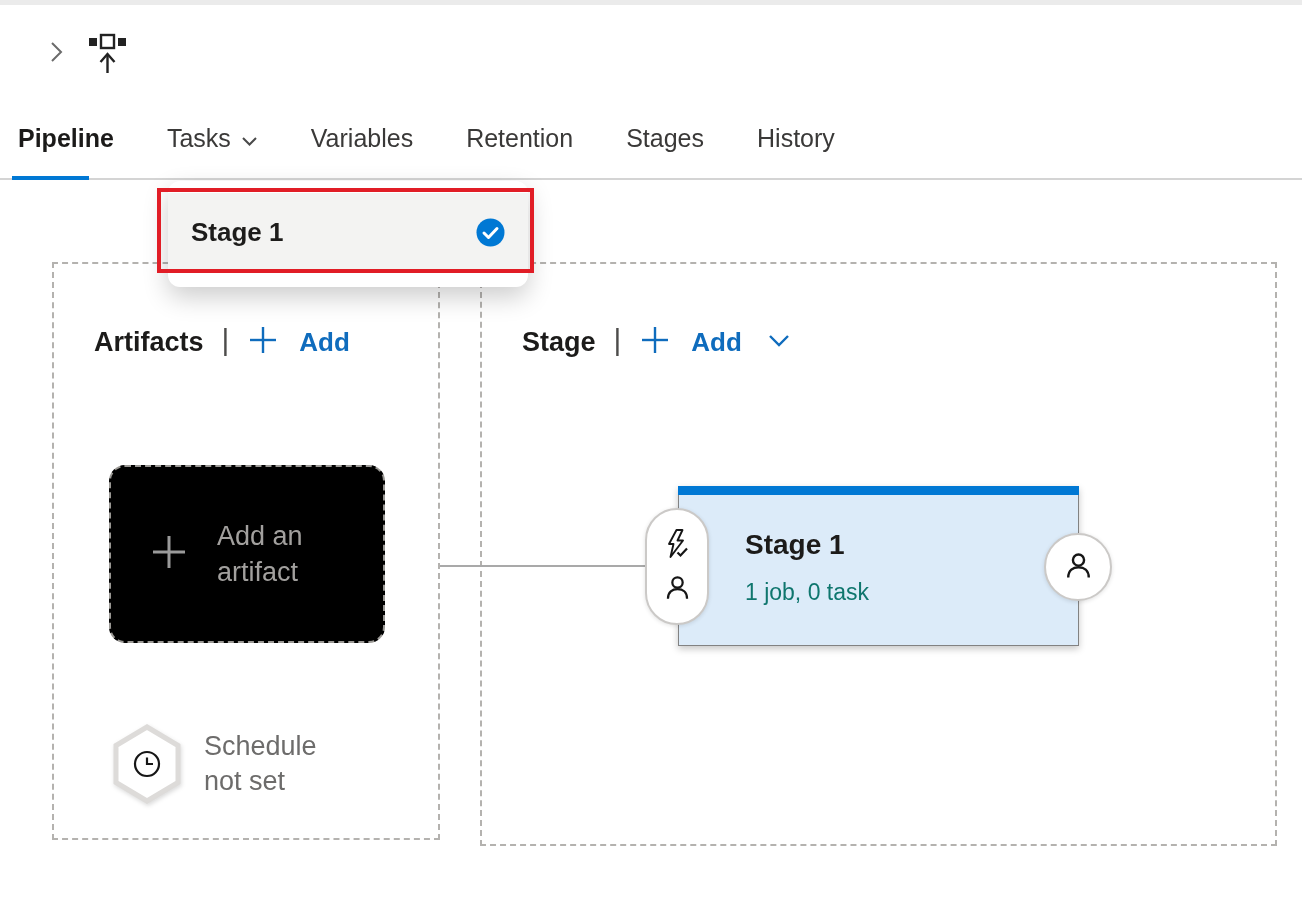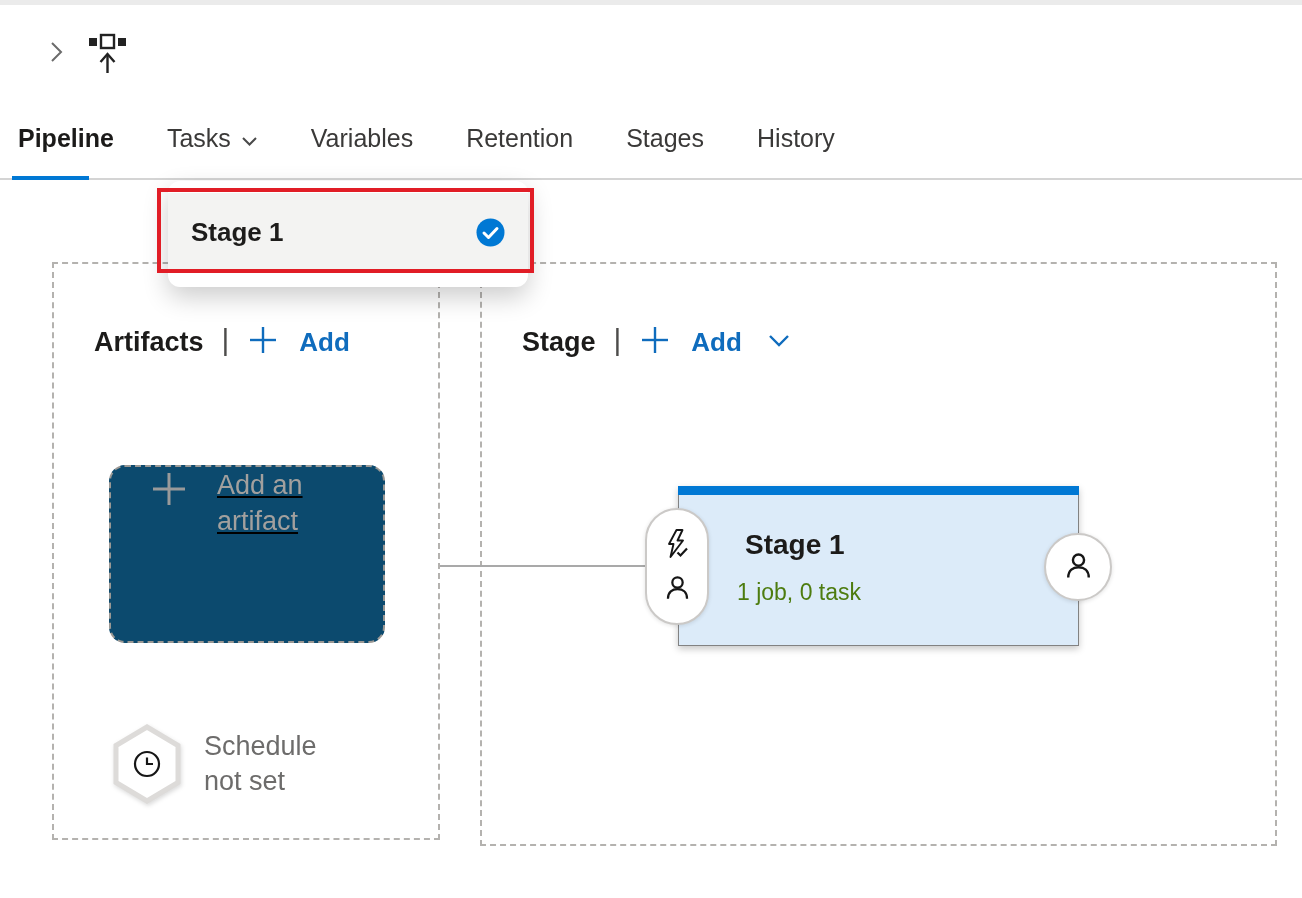--- a/index.html
+++ b/index.html
@@ -38,41 +38,41 @@
   .panel{position:absolute;border:2px dashed #b4b2af;box-sizing:border-box;}
   .panel-artifacts{left:52px;top:262px;width:388px;height:578px;}
   .panel-stages{left:480px;top:262px;width:797px;height:584px;}
   .panel-header{position:absolute;left:40px;top:60px;display:flex;align-items:center;gap:18px;}
   .panel-title{font-size:27px;font-weight:bold;color:#1c1b1a;}
   .panel-sep{font-size:30px;font-weight:300;color:#4d4c4b;transform:translateY(-2px);}
   .add-btn{display:flex;align-items:center;gap:20px;cursor:pointer;}
   .add-label{font-size:26px;font-weight:600;color:#0f6cbd;}
 
   
-  .artifact-box{position:absolute;left:55px;top:201px;width:276px;height:178px;background:#0c4a6e;
+  .artifact-box{position:absolute;left:55px;top:201px;width:276px;height:178px;background:#000000;
                 border:2px dashed #9a9894;border-radius:16px;box-sizing:border-box;
-                display:flex;align-items:flex-start;padding-left:36px;gap:26px;cursor:pointer;text-decoration:underline;}
+                display:flex;align-items:center;padding-left:36px;gap:26px;cursor:pointer;}
   .artifact-box-label{font-size:27px;color:#a2a09e;width:130px;line-height:1.35;}
 
   
   .schedule{position:absolute;left:58px;top:460px;display:flex;align-items:center;gap:22px;cursor:pointer;}
   .hexwrap{position:relative;width:70px;height:80px;}
   .hex-clock{position:absolute;left:20px;top:25px;}
   .schedule-label{font-size:27px;color:#6d6c6b;width:140px;line-height:1.3;}
 
   
   .connector{position:absolute;left:440px;top:565px;width:208px;height:2px;background:#a9a9a9;}
 
   
   .stage-card{position:absolute;left:678px;top:486px;width:401px;height:160px;background:#dcebf9;
               border:1px solid #828282;box-sizing:border-box;box-shadow:0 3px 7px rgba(0,0,0,0.22);
               z-index:2;cursor:pointer;}
   .card-topbar{position:absolute;left:-1px;top:-1px;width:401px;height:9px;background:#0078d4;}
   .card-title{position:absolute;left:66px;top:42px;font-size:28px;font-weight:bold;color:#1c1b1a;}
-  .card-subtitle{position:absolute;left:58px;top:92px;font-size:23px;color:#4d7c0f;cursor:pointer;}
+  .card-subtitle{position:absolute;left:66px;top:92px;font-size:23px;color:#0f766e;cursor:pointer;}
 
   .pill{position:absolute;left:645px;top:508px;width:64px;height:117px;background:#ffffff;
         border:2px solid #cbc9c7;border-radius:36px;box-sizing:border-box;z-index:5;
         display:flex;flex-direction:column;align-items:center;justify-content:center;gap:10px;
         box-shadow:0 1px 4px rgba(0,0,0,0.12);cursor:pointer;}
   .approval-circle{position:absolute;left:1044px;top:533px;width:68px;height:68px;background:#ffffff;
         border:2px solid #cbc9c7;border-radius:50%;box-sizing:border-box;z-index:5;
         display:flex;align-items:center;justify-content:center;
         box-shadow:0 1px 4px rgba(0,0,0,0.12);cursor:pointer;}
 </style>

